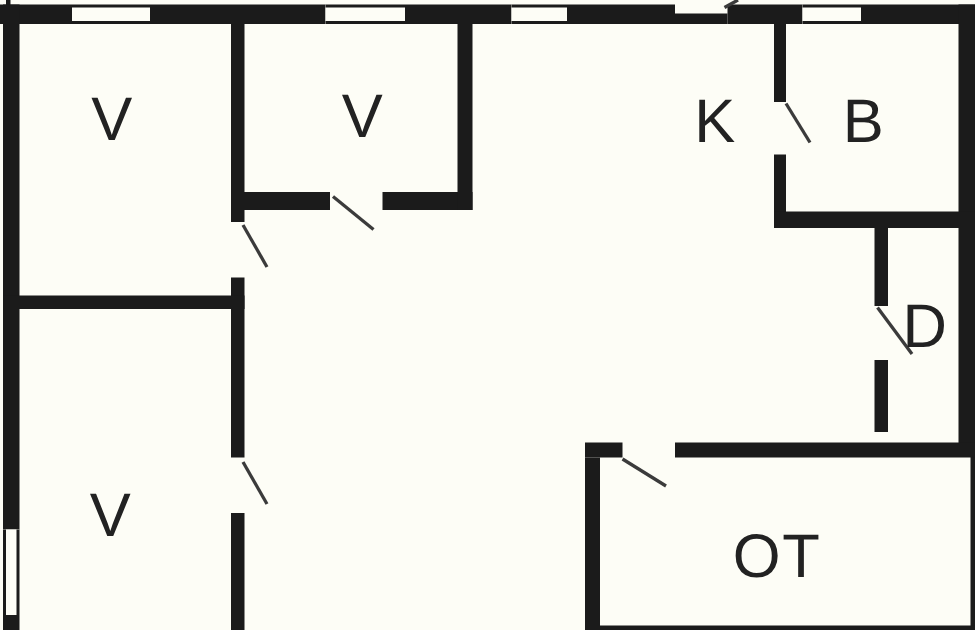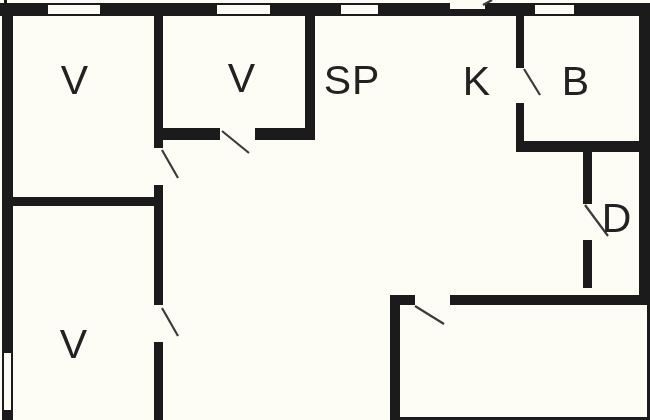--- a/index.html
+++ b/index.html
@@ -78,18 +78,18 @@
       <line x1="524" y1="69" x2="540" y2="95"></line>
       <line x1="585" y1="205" x2="608" y2="236"></line>
       <line x1="162" y1="308" x2="178" y2="336"></line>
       <line x1="415" y1="306" x2="444" y2="324"></line>
     </g>
   </svg>
 
   <div class="room-label" style="left:75px;top:80px">V</div>
   <div class="room-label" style="left:242px;top:78px">V</div>
   <div class="room-label" style="left:74px;top:344px">V</div>
-  <div class="room-label" style="left:352px;top:80px">SP</div>
   <div class="room-label" style="left:477px;top:81px">K</div>
   <div class="room-label" style="left:576px;top:81px">B</div>
   <div class="room-label" style="left:617px;top:218px">D</div>
+  <div class="room-label" style="left:518px;top:371px">OT</div>
 
 </div>
 
 </body></html>

